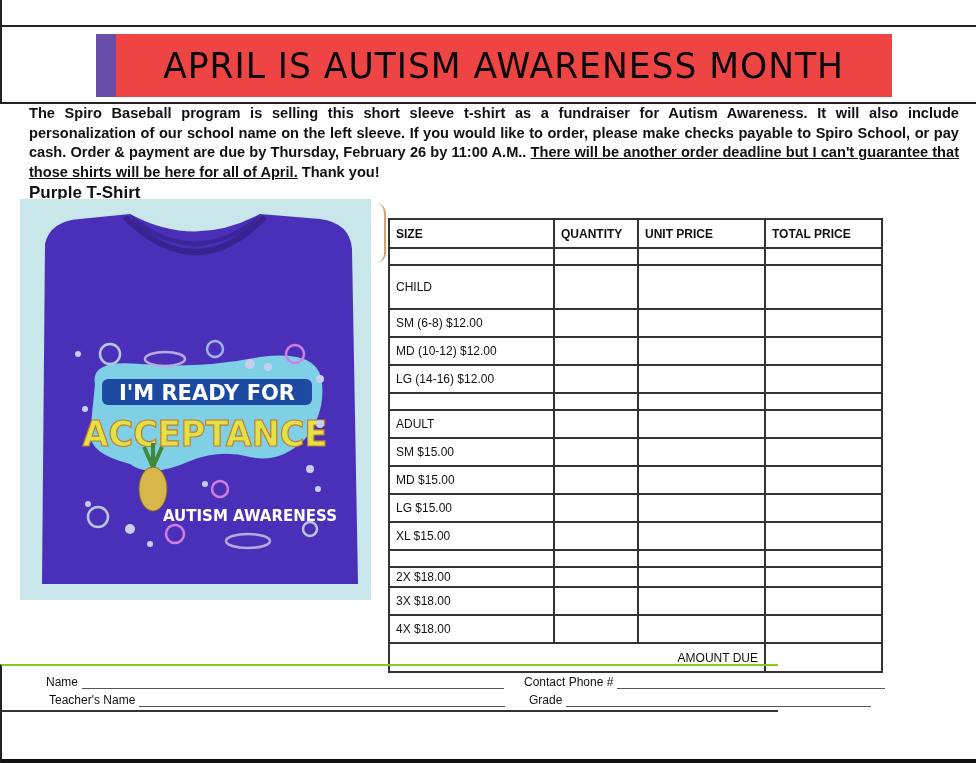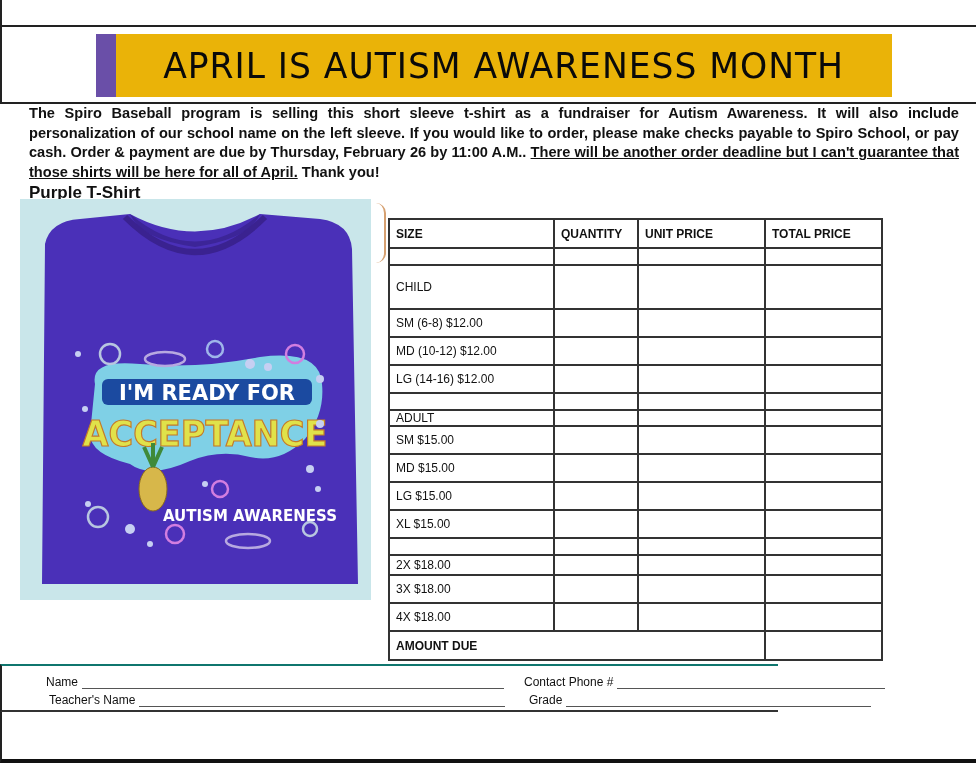--- a/index.html
+++ b/index.html
@@ -1,38 +1,38 @@
 <!DOCTYPE html>
 <html><head>
 <meta charset="utf-8">
 <style>
   * { box-sizing: border-box; margin: 0; padding: 0; }
   html, body { width: 976px; height: 763px; background: #ffffff; overflow: hidden; }
   body { position: relative; font-family: "Liberation Sans", sans-serif; color: #111; }
 
   .frame-top { position: absolute; left: 0; top: 0; width: 976px; height: 27px; border-left: 2px solid #222; border-bottom: 2px solid #222; }
   .header-box { position: absolute; left: 0; top: 27px; width: 976px; height: 77px; border-left: 2px solid #222; border-bottom: 2px solid #222; }
-  .banner { position: absolute; left: 96px; top: 34px; width: 796px; height: 63px; background: #eab308; display: flex; align-items: center; justify-content: center; }
+  .banner { position: absolute; left: 96px; top: 34px; width: 796px; height: 63px; background: #ef4444; display: flex; align-items: center; justify-content: center; }
   .banner-strip { position: absolute; left: 0; top: 0; width: 20px; height: 100%; background: #6a4fa8; }
   .banner-title { position: relative; left: 10px; font-family: "DejaVu Sans", sans-serif; font-size: 36px; letter-spacing: 1px; color: #0a0a0a; font-weight: normal; white-space: nowrap; transform: scaleX(0.96); }
 
   .intro { position: absolute; left: 29px; top: 104px; width: 930px; font-size: 14.6px; font-weight: bold; line-height: 19.5px; text-align: justify; }
   .intro u { text-decoration: underline; }
   .shirt-label { position: absolute; left: 29px; top: 183px; font-size: 17px; font-weight: bold; }
 
   .shirt-img { position: absolute; left: 20px; top: 199px; width: 351px; height: 401px; background: #c9e6ea; overflow: hidden; }
   .side-bracket { position: absolute; left: 372px; top: 203px; width: 14px; height: 60px; border-right: 2px solid #d6a070; border-radius: 0 10px 10px 0; }
 
   table.order { position: absolute; left: 388px; top: 202px; border-collapse: collapse; font-size: 12px; margin-top: 16px; }
   table.order td, table.order th { border: 2px solid #333; padding: 0 6px; text-align: left; vertical-align: middle; }
   table.order th { font-weight: bold; height: 29px; }
   table.order td.size { font-weight: normal; }
-  table.order td.amount-label { text-align: left; font-weight: bold; }
-
-  .info-box { position: absolute; left: 0; top: 664px; width: 778px; height: 48px; border-top: 2px solid #0f766e; border-bottom: 2px solid #333; border-left: 2px solid #222; font-size: 12px; transform-origin: left; }
+  table.order td.amount-label { text-align: right; font-weight: normal; }
+
+  .info-box { position: absolute; left: 0; top: 664px; width: 778px; height: 48px; border-top: 2px solid #84cc16; border-bottom: 2px solid #333; border-left: 2px solid #222; font-size: 12px; transform-origin: left; }
   .info-row { position: absolute; display: flex; align-items: flex-end; white-space: nowrap; }
   .info-row .line { display: inline-block; border-bottom: 1px solid #555; height: 12px; margin-left: 4px; }
   .bottom-box { position: absolute; left: 0; top: 712px; width: 976px; height: 51px; border-left: 2px solid #222; border-bottom: 4px solid #111; }
 </style>
 </head>
 <body>
 
 <div class="frame-top"></div>
 <div class="header-box"></div>
 
@@ -132,21 +132,21 @@
         <td></td>
         <td></td>
         <td></td>
       </tr>
     <tr style="height:17px">
         <td class="size"></td>
         <td></td>
         <td></td>
         <td></td>
       </tr>
-    <tr style="height:16px">
+    <tr style="height:28px">
         <td class="size">ADULT</td>
         <td></td>
         <td></td>
         <td></td>
       </tr>
     <tr style="height:28px">
         <td class="size">SM $15.00</td>
         <td></td>
         <td></td>
         <td></td>

